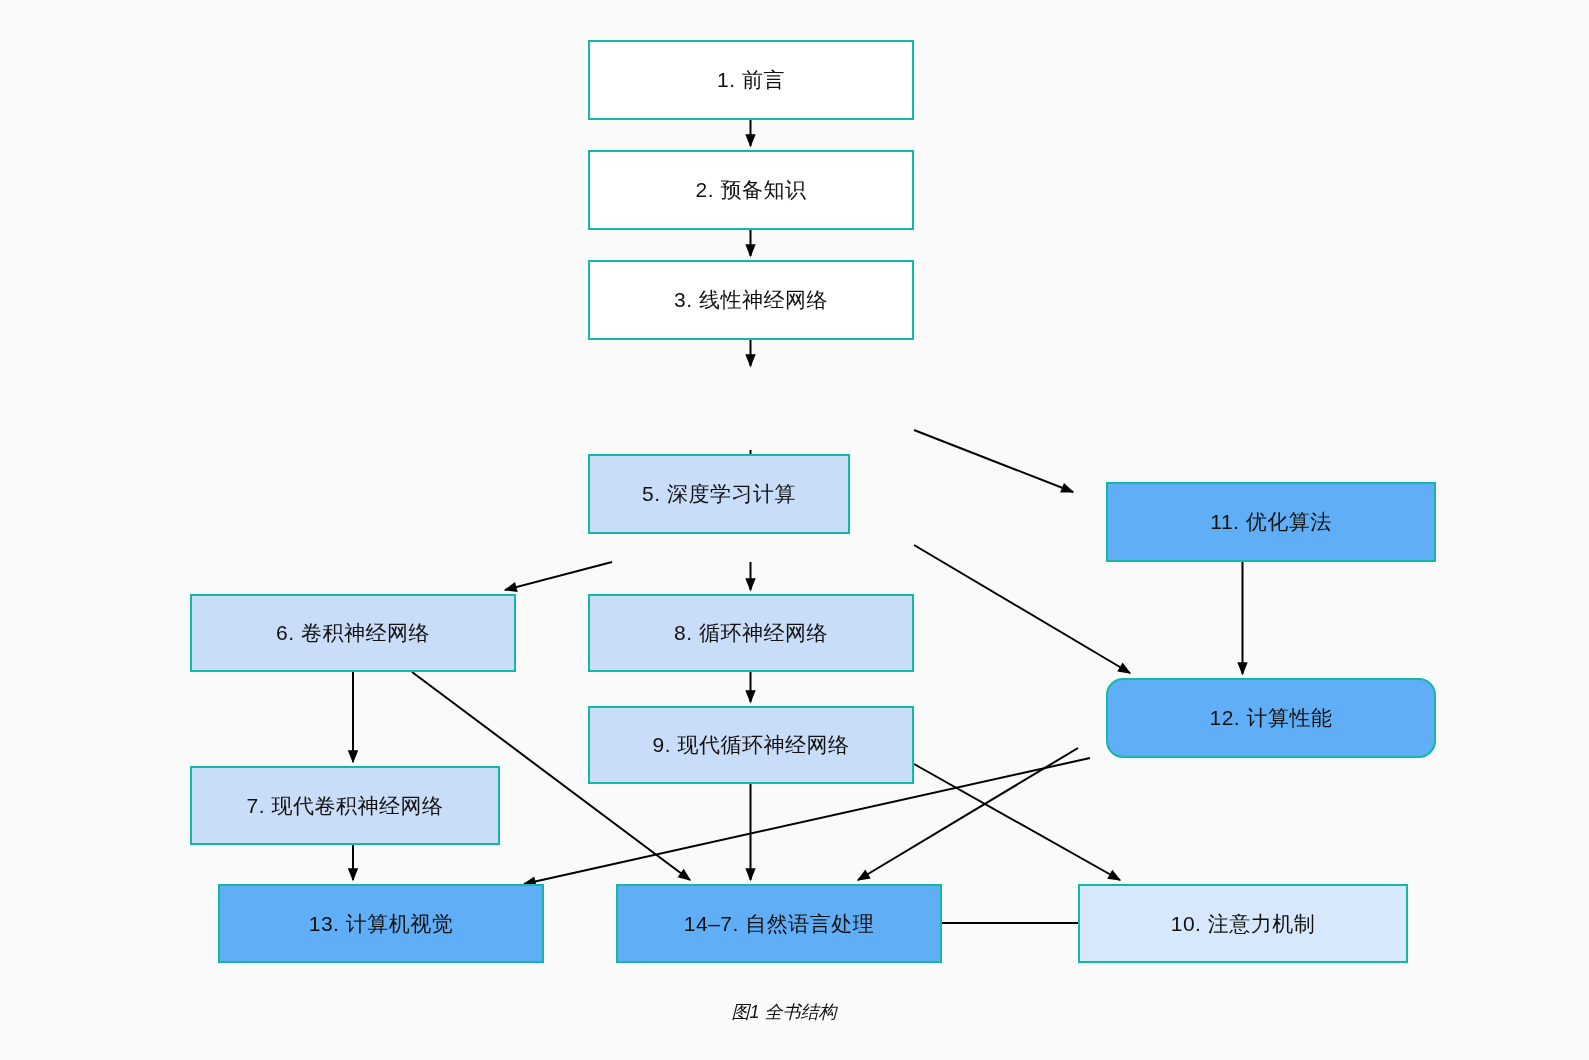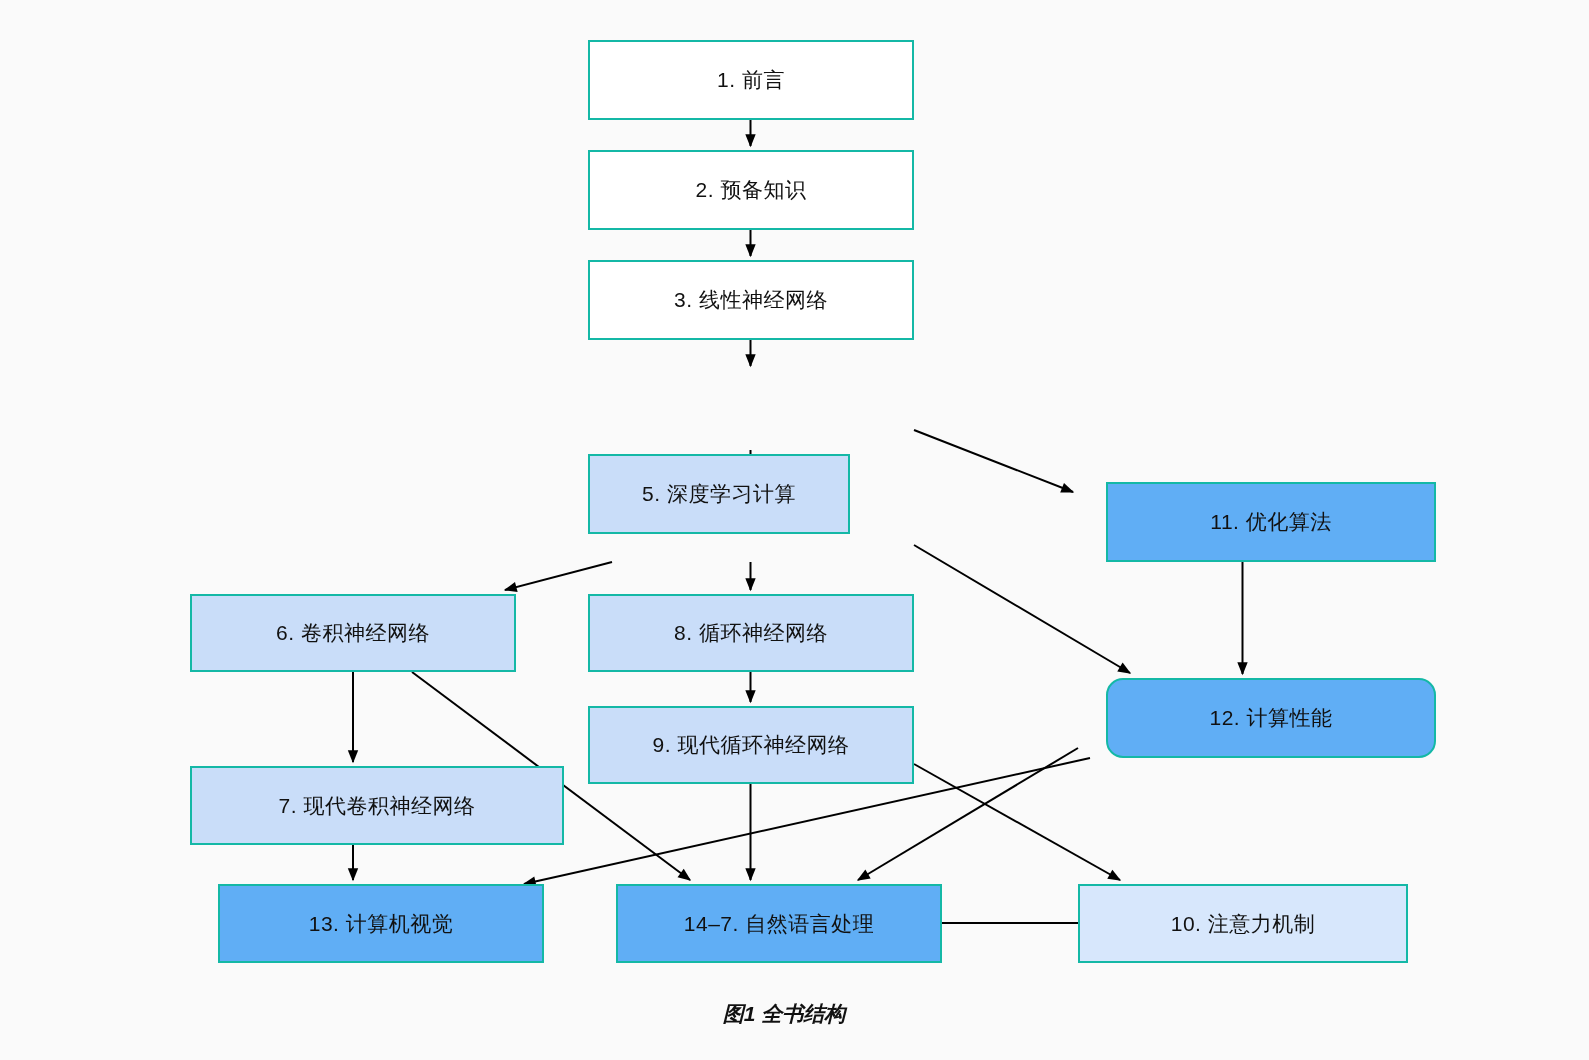--- a/index.html
+++ b/index.html
@@ -42,35 +42,34 @@
   .n1  { left: 588px;  top: 40px;  width: 326px; height: 80px; }
   .n2  { left: 588px;  top: 150px; width: 326px; height: 80px; }
   .n3  { left: 588px;  top: 260px; width: 326px; height: 80px; }
   .n4  { left: 588px;  top: 370px; width: 326px; height: 80px; }
   .n5  { left: 588px;  top: 454px; width: 262px; height: 80px; }
   .n11 { left: 1078px; top: 482px; width: 330px; height: 80px; }
   .n6  { left: 190px;  top: 594px; width: 326px; height: 78px; }
   .n8  { left: 588px;  top: 594px; width: 326px; height: 78px; }
   .n12 { left: 1078px; top: 678px; width: 330px; height: 80px; border-radius: 17px; }
   .n9  { left: 588px;  top: 706px; width: 326px; height: 78px; }
-  .n7  { left: 190px;  top: 766px; width: 374px; height: 79px; }
+  .n7  { left: 190px;  top: 766px; width: 310px; height: 79px; }
   .n13 { left: 190px;  top: 884px; width: 326px; height: 79px; }
   .n14 { left: 588px;  top: 884px; width: 326px; height: 79px; }
   .n10 { left: 1078px; top: 884px; width: 330px; height: 79px; }
 
   .caption {
     position: absolute;
     left: 588px;
     top: 1000px;
     width: 392px;
     text-align: center;
-    font-size: 21px;
+    font-size: 18px;
     font-style: italic;
     color: #111111;
-    font-weight: bold;
   }
   line.edge {
     stroke: #000000;
     stroke-width: 2;
   }
 </style>
 </head>
 <body>
 
 <div id="stage">

